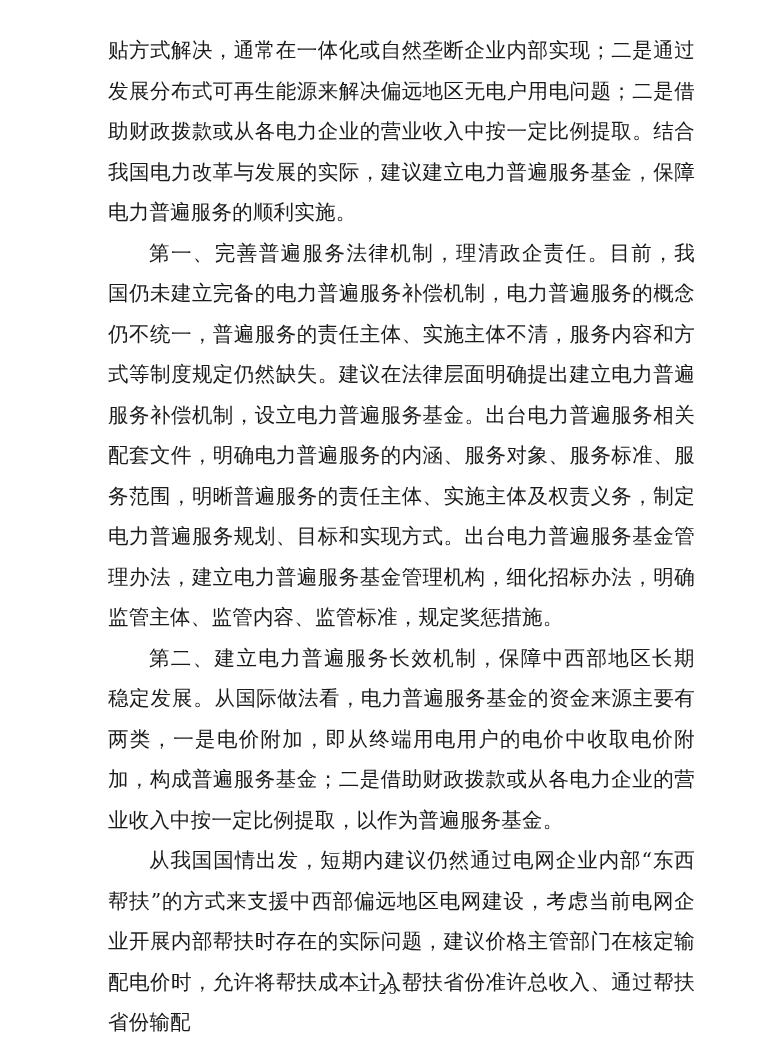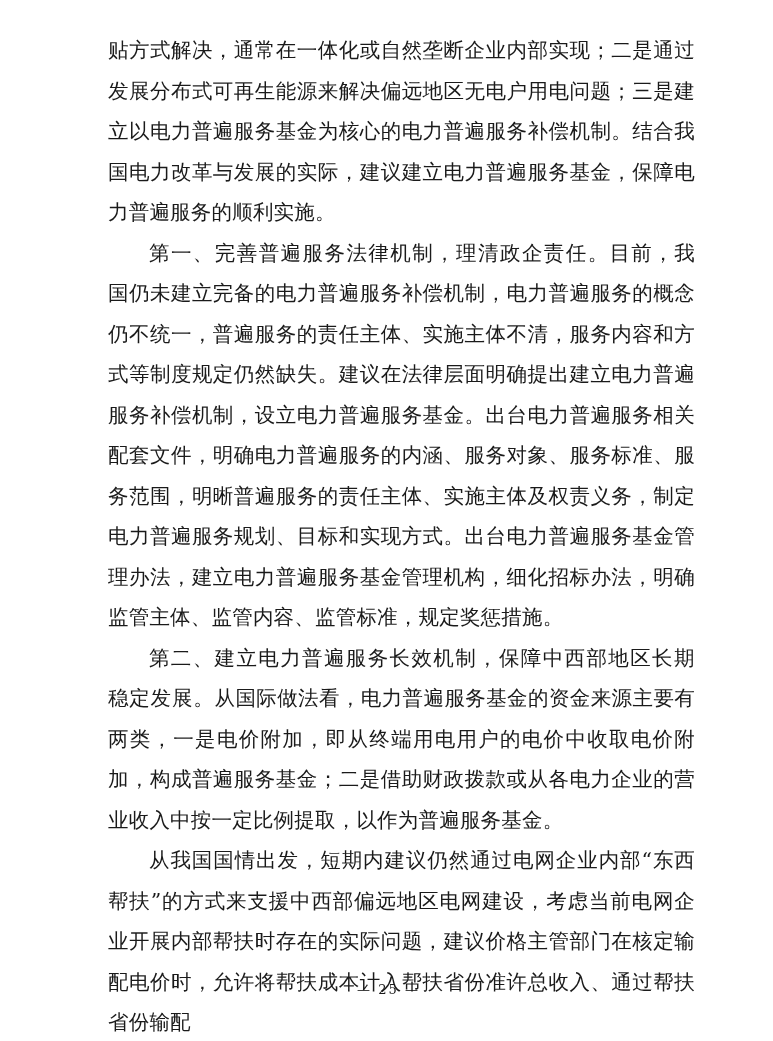--- a/index.html
+++ b/index.html
@@ -53,21 +53,21 @@
     color: #1a1a1a;
     font-family: "DejaVu Serif", "Liberation Serif", serif;
   }
 </style>
 </head>
 <body>
 
 <div class="page">
   <div class="body-text">
 
-    <p class="noindent"><span>贴方式解决，通常在一体化或自然垄断企业内部实现；二是通过发展分布式可再生能源来解决偏远地区无电户用电问题；三是建立以电力普遍服务基金为核心的电力普遍服务补偿机制。结合我国电力改革与发展的实际，建议建立电力普遍服务基金，保障电力普遍服务的顺利实施。</span></p>
+    <p class="noindent"><span>贴方式解决，通常在一体化或自然垄断企业内部实现；二是通过发展分布式可再生能源来解决偏远地区无电户用电问题；二是借助财政拨款或从各电力企业的营业收入中按一定比例提取。结合我国电力改革与发展的实际，建议建立电力普遍服务基金，保障电力普遍服务的顺利实施。</span></p>
 
     <p><span class="lead">第一、完善普遍服务法律机制，理清政企责任。</span><span>目前，我国仍未建立完备的电力普遍服务补偿机制，电力普遍服务的概念仍不统一，普遍服务的责任主体、实施主体不清，服务内容和方式等制度规定仍然缺失。建议在法律层面明确提出建立电力普遍服务补偿机制，设立电力普遍服务基金。出台电力普遍服务相关配套文件，明确电力普遍服务的内涵、服务对象、服务标准、服务范围，明晰普遍服务的责任主体、实施主体及权责义务，制定电力普遍服务规划、目标和实现方式。出台电力普遍服务基金管理办法，建立电力普遍服务基金管理机构，细化招标办法，明确监管主体、监管内容、监管标准，规定奖惩措施。</span></p>
 
     <p><span class="lead">第二、建立电力普遍服务长效机制，保障中西部地区长期稳定发展。</span><span>从国际做法看，电力普遍服务基金的资金来源主要有两类，一是电价附加，即从终端用电用户的电价中收取电价附加，构成普遍服务基金；二是借助财政拨款或从各电力企业的营业收入中按一定比例提取，以作为普遍服务基金。</span></p>
 
     <p><span>从我国国情出发，短期内建议仍然通过电网企业内部“东西帮扶”的方式来支援中西部偏远地区电网建设，考虑当前电网企业开展内部帮扶时存在的实际问题，建议价格主管部门在核定输配电价时，允许将帮扶成本计入帮扶省份准许总收入、通过帮扶省份输配</span></p>
 
   </div>
 
   <div class="footer">— 25 —</div>

